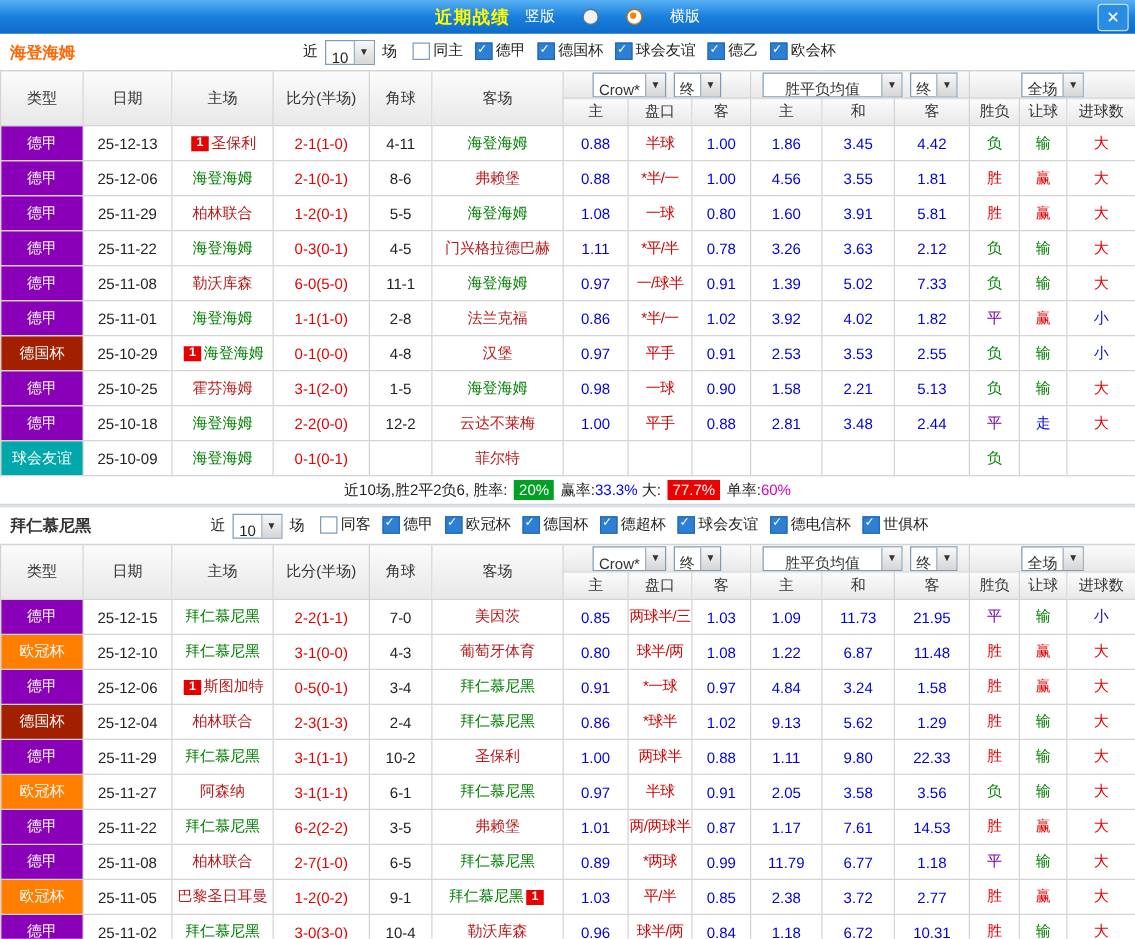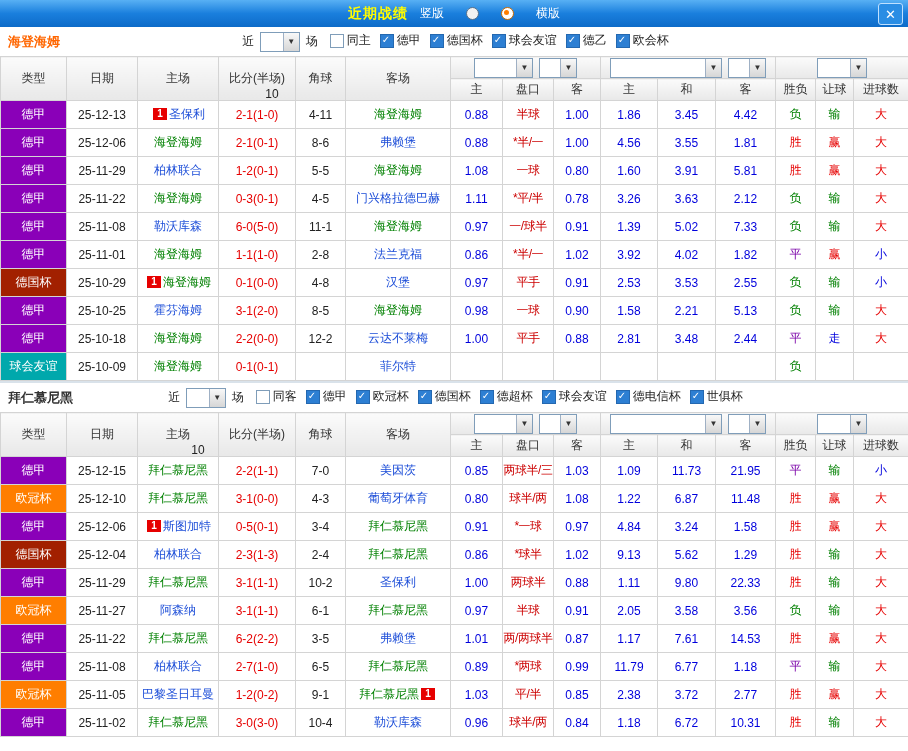--- a/index.html
+++ b/index.html
@@ -29,36 +29,36 @@
   .filters{display:flex;align-items:center;}
   .flabel{margin:0 3px;}
   .chk{display:inline-flex;align-items:center;gap:3px;margin-left:9px;cursor:pointer;}
   .box{width:12px;height:12px;border:1px solid #7f9db9;background:#fff;display:inline-block;position:relative;}
   .box.checked{background:#2d7fd3;border-color:#2468b0;}
   .box.checked::after{content:"✓";color:#fff;font-size:10px;position:absolute;left:1px;top:-1px;line-height:12px;}
 
   
   .select{display:inline-flex;align-items:stretch;border:1px solid #7f9db9;background:#fff;
           height:18px;font-size:12px;cursor:pointer;vertical-align:middle;margin:0 3px;}
-  .selval{padding:13px 4px;display:flex;align-items:center;white-space:nowrap;margin-top:48px;}
+  .selval{padding:13px 4px;display:flex;align-items:center;white-space:nowrap;}
   .select .arr{width:15px;background:linear-gradient(#f8f8f8,#d6d6d6);border-left:1px solid #9fb0c4;
                display:flex;align-items:center;justify-content:center;font-size:8px;color:#333;}
   .select.wide .selval{min-width:86px;justify-content:center;}
 
   
   table.match-table{width:908px;border-collapse:collapse;table-layout:fixed;}
   .match-table th,.match-table td{border:1px solid #d4d4d4;text-align:center;overflow:hidden;
                                   white-space:nowrap;padding:0;}
   .match-table thead th{background:linear-gradient(#fbfbfb,#e8e8e8);font-weight:normal;
                         height:21px;font-size:12px;color:#333;}
   .match-table td{height:27px;font-size:12px;background:#fff;}
   .scopecell{text-align:right;padding-right:10px;}
   .type-cell{color:#fff;font-size:11px;}
   .score{color:#e60000;}
-  .teamname{color:#1d4ed8;cursor:pointer;}
+  .teamname{color:#b91c1c;cursor:pointer;}
   .teamname.focus{color:#008000;}
   .badge{display:inline-block;min-width:12px;height:12px;line-height:12px;background:#e60000;
          color:#fff;font-size:10px;font-weight:bold;margin:0 2px;vertical-align:1px;padding:0 1px;}
   .c-red{color:#e60000;}
   .c-green{color:#008000;}
   .c-blue{color:#0000dd;}
   .c-purple{color:#7a00a8;}
   .c-redline{color:#cc0000;font-size:11px;letter-spacing:-0.5px;}
 
   
@@ -302,21 +302,21 @@
             <td class="c-blue">2.55</td>
             <td class="c-green">负</td>
             <td class="c-green">输</td>
             <td class="c-blue">小</td>
           </tr>
           <tr>
             <td class="type-cell" style="background: rgb(138, 0, 184);">德甲</td>
             <td>25-10-25</td>
             <td><span><span class="teamname">霍芬海姆</span></span></td>
             <td class="score">3-1(2-0)</td>
-            <td>8-5</td>
+            <td>1-5</td>
             <td><span><span class="teamname focus">海登海姆</span></span></td>
             <td class="c-blue">0.98</td>
             <td class="c-redline">一球</td>
             <td class="c-blue">0.90</td>
             <td class="c-blue">1.58</td>
             <td class="c-blue">2.21</td>
             <td class="c-blue">5.13</td>
             <td class="c-green">负</td>
             <td class="c-green">输</td>
             <td class="c-red">大</td>
@@ -350,20 +350,30 @@
             <td class="c-blue"></td>
             <td class="c-blue"></td>
             <td class="c-blue"></td>
             <td class="c-blue"></td>
             <td class="c-green">负</td>
             <td></td>
             <td></td>
           </tr>
         </tbody>
     </table>
+    <div class="summary">
+        <span class="sum-plain">近10场,胜2平2负6, 胜率: </span>
+        <span class="sum-badge-green">20%</span>
+        <span class="sum-plain"> 赢率:</span>
+        <span class="sum-blue">33.3%</span>
+        <span class="sum-plain"> 大: </span>
+        <span class="sum-badge-red">77.7%</span>
+        <span class="sum-plain"> 单率:</span>
+        <span class="sum-purple">60%</span>
+      </div>
   </div>
 
   <div class="section">
     <div class="section-header">
       <span class="team-name" style="color: rgb(51, 51, 51);">拜仁慕尼黑</span>
       <div class="filters">
         <span class="flabel">近</span>
         <span class="select">
             <span class="selval">10</span>
             <span class="arr">▼</span>

